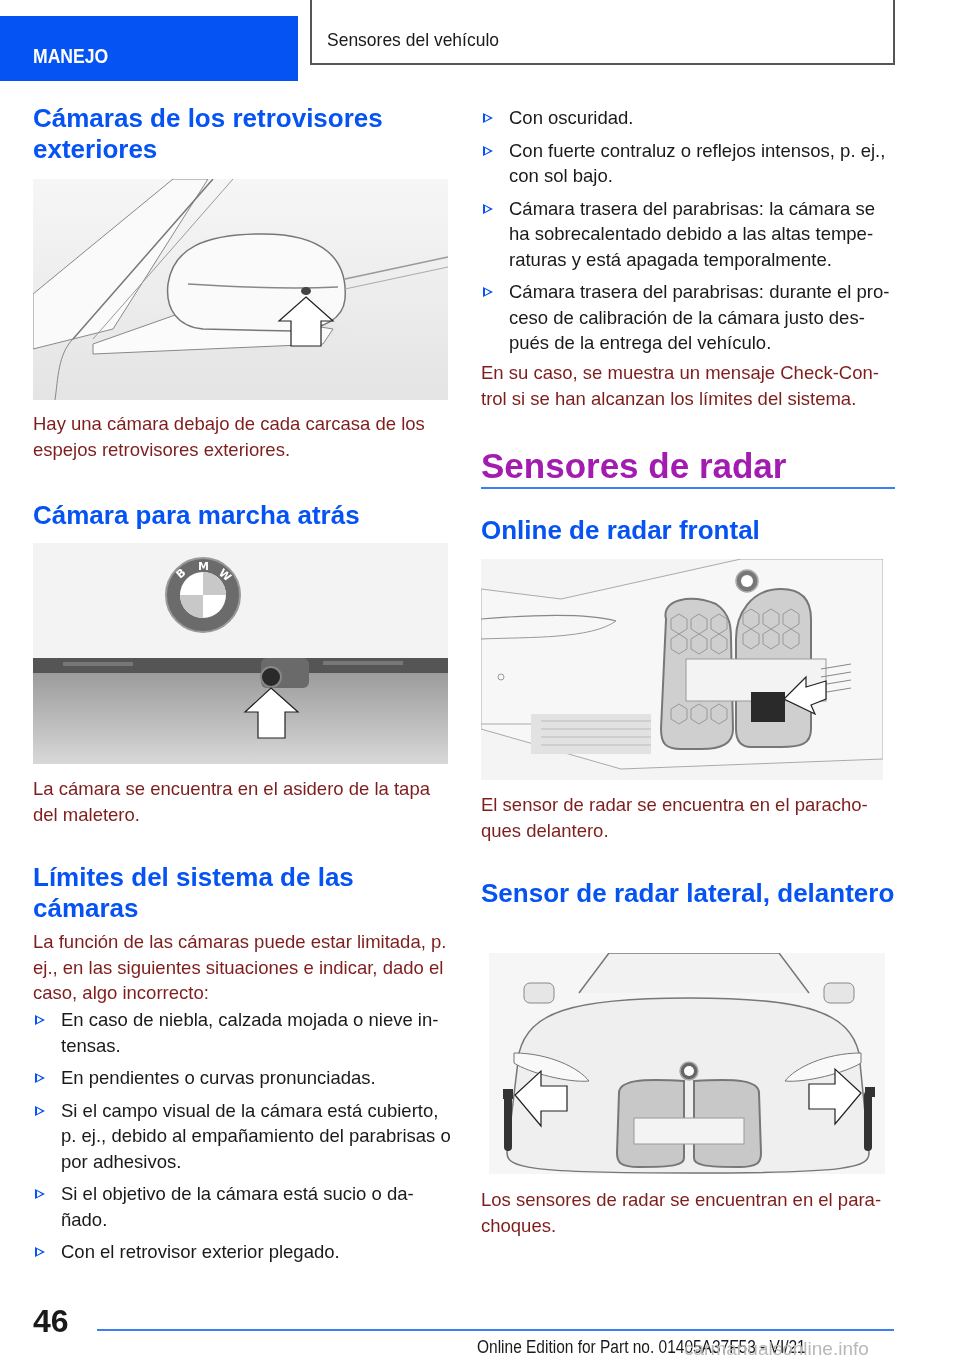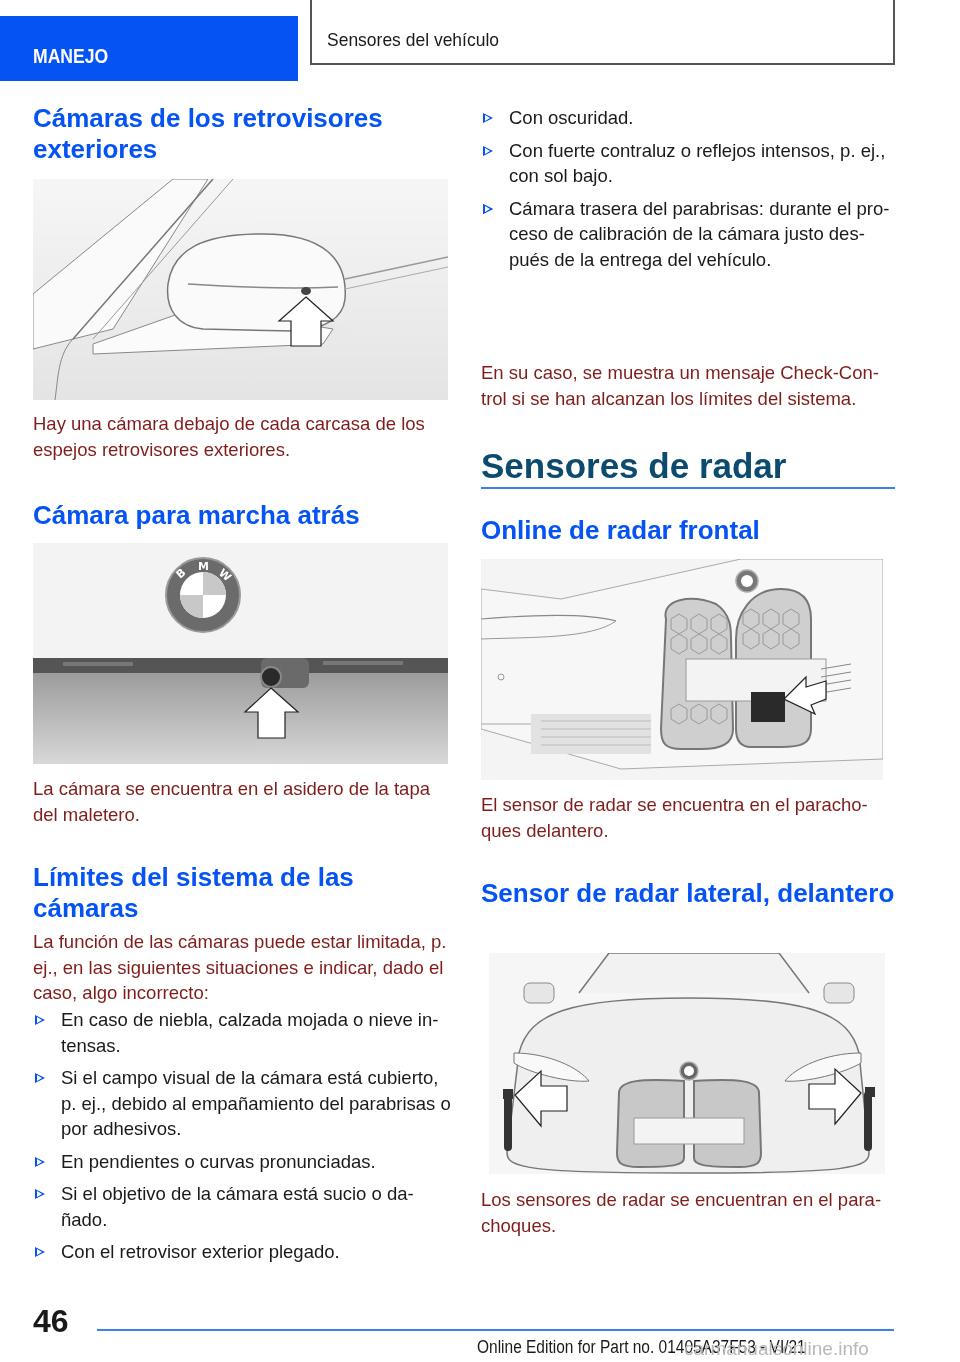--- a/index.html
+++ b/index.html
@@ -15,21 +15,21 @@
   }
   .hdr-section span { display: inline-block; transform: scaleX(0.88); transform-origin: left; }
   .hdr-title {
     position: absolute; left: 310px; top: -2px; width: 585px; height: 67px;
     border-left: 2px solid #555; border-right: 2px solid #555; border-bottom: 2px solid #555;
     font-size: 19px; padding: 31px 0 0 15px; color: #1a1a1a;
   }
   .hdr-title span { display: inline-block; transform: scaleX(0.92); transform-origin: left; }
 
   .h2 { position: absolute; color: #0653f4; font-weight: bold; font-size: 26px; line-height: 31px; }
-  .h1 { position: absolute; color: #0c4a6e; font-weight: bold; font-size: 35px; line-height: 40px; }
+  .h1 { position: absolute; color: #a21caf; font-weight: bold; font-size: 35px; line-height: 40px; }
   .h1-rule { position: absolute; height: 2px; background: #3d7ef3; }
   .para { position: absolute; font-size: 18.5px; line-height: 25.5px; color: #7f1d1d; }
 
   .bullets { position: absolute; list-style: none; }
   .bullets li { position: relative; padding-left: 28px; font-size: 18.5px; line-height: 25.5px; margin-bottom: 7px; }
   .bullets li .tri {
     position: absolute; left: 2px; top: 8px; width: 0; height: 0;
     border-top: 5.5px solid transparent; border-bottom: 5.5px solid transparent;
     border-left: 10px solid #0653f4;
   }
@@ -118,30 +118,30 @@
 </div>
 
 <p class="para" style="left:33px; top:776px; width:420px;">La cámara se encuentra en el asidero de la tapa del maletero.</p>
 
 <h2 class="h2" style="left:33px; top:862px; width:420px;">Límites del sistema de las cámaras</h2>
 
 <p class="para" style="left:33px; top:929px; width:420px;">La función de las cámaras puede estar limitada, p. ej., en las siguientes situaciones e indicar, dado el caso, algo incorrecto:</p>
 
 <ul class="bullets" style="left:33px; top:1007px; width:420px;">
   <li><span class="tri"></span><span>En caso de niebla, calzada mojada o nieve in-tensas.</span></li>
+  <li><span class="tri"></span><span>En pendientes o curvas pronunciadas.</span></li>
   <li><span class="tri"></span><span>Si el campo visual de la cámara está cubierto, p. ej., debido al empañamiento del parabrisas o por adhesivos.</span></li>
-  <li><span class="tri"></span><span>En pendientes o curvas pronunciadas.</span></li>
   <li><span class="tri"></span><span>Si el objetivo de la cámara está sucio o da-ñado.</span></li>
   <li><span class="tri"></span><span>Con el retrovisor exterior plegado.</span></li>
 </ul>
 
 <ul class="bullets" style="left:481px; top:105px; width:418px;">
   <li><span class="tri"></span><span>Con oscuridad.</span></li>
   <li><span class="tri"></span><span>Con fuerte contraluz o reflejos intensos, p. ej., con sol bajo.</span></li>
-  <li><span class="tri"></span></li>
+  <li><span class="tri"></span><span>Cámara trasera del parabrisas: la cámara se ha sobrecalentado debido a las altas tempe-raturas y está apagada temporalmente.</span></li>
   <li><span class="tri"></span><span>Cámara trasera del parabrisas: durante el pro-ceso de calibración de la cámara justo des-pués de la entrega del vehículo.</span></li>
 </ul>
 
 <p class="para" style="left:481px; top:360px; width:418px;">En su caso, se muestra un mensaje Check-Con-trol si se han alcanzan los límites del sistema.</p>
 
 <h1 class="h1" style="left:481px; top:446px; width:420px;">Sensores de radar</h1>
 <div class="h1-rule" style="left:481px; top:487px; width:414px;"></div>
 
 <h2 class="h2" style="left:481px; top:515px; width:420px;">Online de radar frontal</h2>
 

